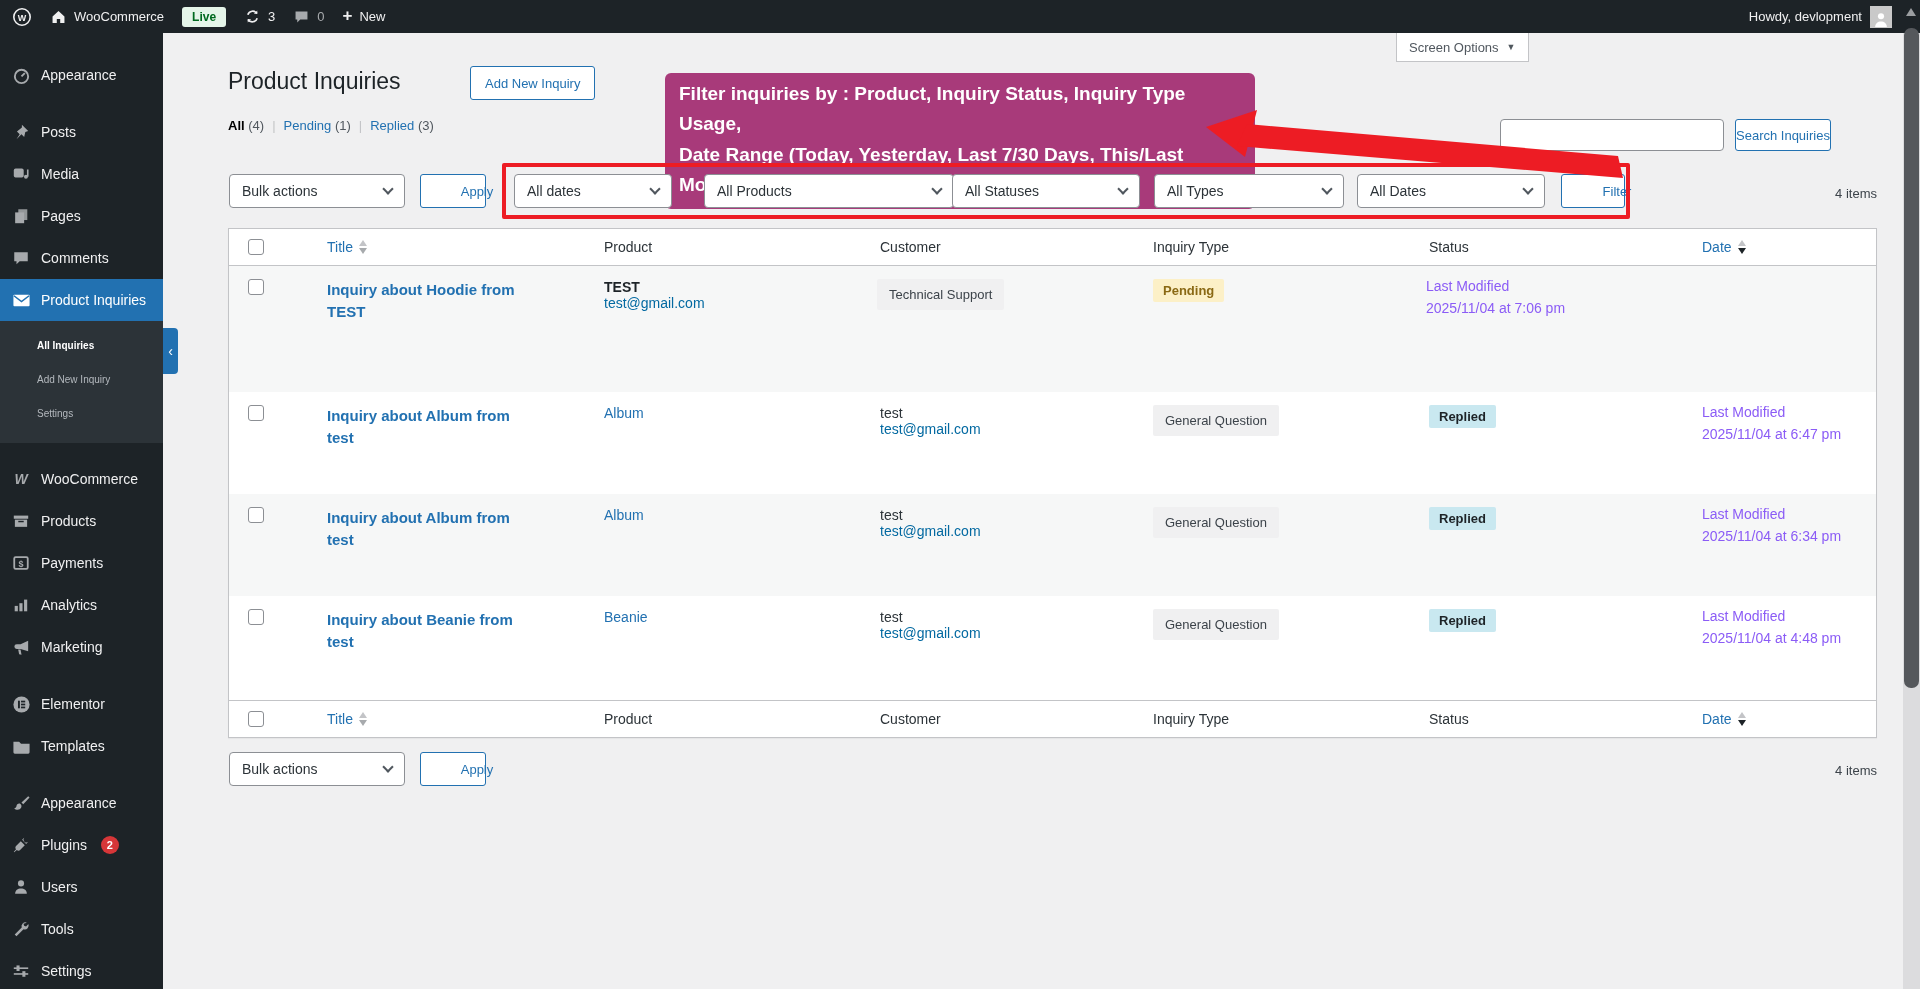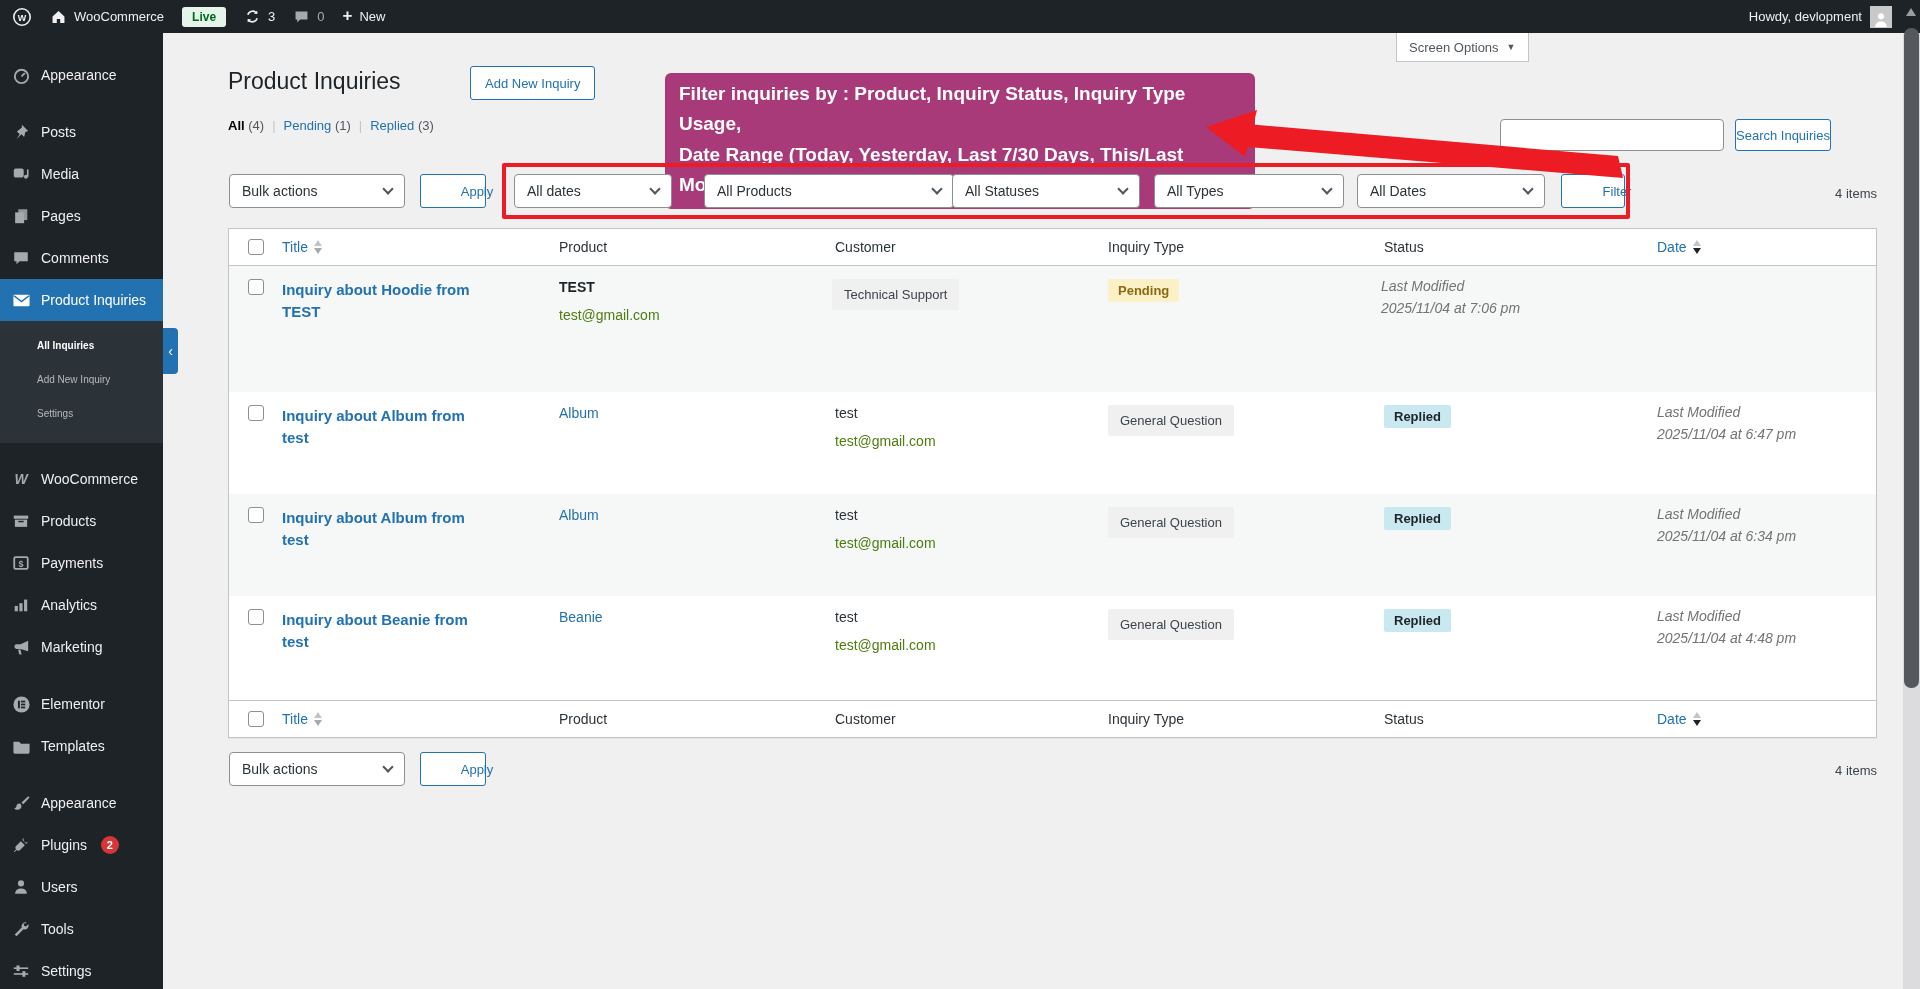--- a/index.html
+++ b/index.html
@@ -65,41 +65,41 @@
   .items-top { position:absolute; left:1677px; top:186px; width:200px; text-align:right; font-size:13px; color:#3c434a; }
   .items-bottom { position:absolute; left:1677px; top:763px; width:200px; text-align:right; font-size:13px; color:#3c434a; }
 
   
   .ptable { position:absolute; left:228px; top:228px; width:1649px; background:#fff; border:1px solid #c3c4c7; box-shadow:0 1px 1px rgba(0,0,0,.04); }
   .trow { display:flex; align-items:flex-start; }
   .thead { height:37px; align-items:center; border-bottom:1px solid #c3c4c7; }
   .tfoot { height:37px; align-items:center; border-top:1px solid #c3c4c7; }
   .col-cb { flex:0 0 53px; display:flex; justify-content:center; padding-top:0; }
   .checkbox { width:16px; height:16px; border:1px solid #8c8f94; border-radius:3px; background:#fff; cursor:pointer; }
-  .c1 { flex:0 0 277px; } .c2 { flex:0 0 276px; } .c3 { flex:0 0 273px; } .c4 { flex:0 0 276px; } .c5 { flex:0 0 273px; } .c6 { flex:1 1 auto; }
+  .c1 { flex:0 0 277px;margin-left:45px; } .c2 { flex:0 0 276px; } .c3 { flex:0 0 273px; } .c4 { flex:0 0 276px; } .c5 { flex:0 0 273px; } .c6 { flex:1 1 auto; }
   .hcell { font-size:14px; color:#2c3338; display:flex; align-items:center; gap:6px; }
   .hsort { color:#2271b1; cursor:pointer; }
   .sorticons { display:inline-flex; flex-direction:column; gap:2px; }
   .tri-up { width:0; height:0; border-left:4px solid transparent; border-right:4px solid transparent; border-bottom:6px solid #c3c4c7; }
   .tri-dn { width:0; height:0; border-left:4px solid transparent; border-right:4px solid transparent; border-top:6px solid #a7aaad; }
   .tri-dn.on { border-top-color:#1d2327; }
   .r0 { height:126px; } .r1 { height:102px; } .r2 { height:102px; } .r3 { height:104px; }
   .alt { background:#f6f7f7; }
   .trow .cell { padding-top:13px; font-size:14px; }
   .trow .col-cb { padding-top:13px; }
   .title-link { color:#2271b1; font-weight:600; font-size:15px; line-height:1.45; display:inline-block; max-width:202px; cursor:pointer; text-decoration:none; }
   .plink { color:#2271b1; cursor:pointer; }
   .cust-name { color:#1d2327; font-weight:600; }
   .cust-name.reg { font-weight:400; color:#2c3338; }
-  .email { color:#4d7c0f; margin-top:12px; display:inline-block; cursor:pointer; }
+  .email { color:#0369a1; margin-top:0; display:inline-block; cursor:pointer; }
   .type-badge { display:inline-block; background:#f0f0f1; color:#3c434a; font-size:13px; padding:8px 12px; border-radius:2px; }
   .status-badge { display:inline-block; font-size:13px; font-weight:bold; padding:4px 10px; border-radius:2px; }
   .st-pending { background:#fcf0c7; color:#8a6914; }
   .st-replied { background:#c9e8f0; color:#1d2327; }
-  .datecell { color:#737373; line-height:1;font-style:italic; }
+  .datecell { color:#8b5cf6; line-height:1; }
   .datecell div:last-child { margin-top:8px; }
 
   .bulk-bottom { position:absolute; left:229px; top:752px; width:176px; height:34px; }
   .bulk-top { left:229px; width:176px; }
   .apply-bottom { position:absolute; left:420px; top:752px; width:66px; height:34px; }
 </style>
 </head>
 <body>
 
 <div class="adminbar">

